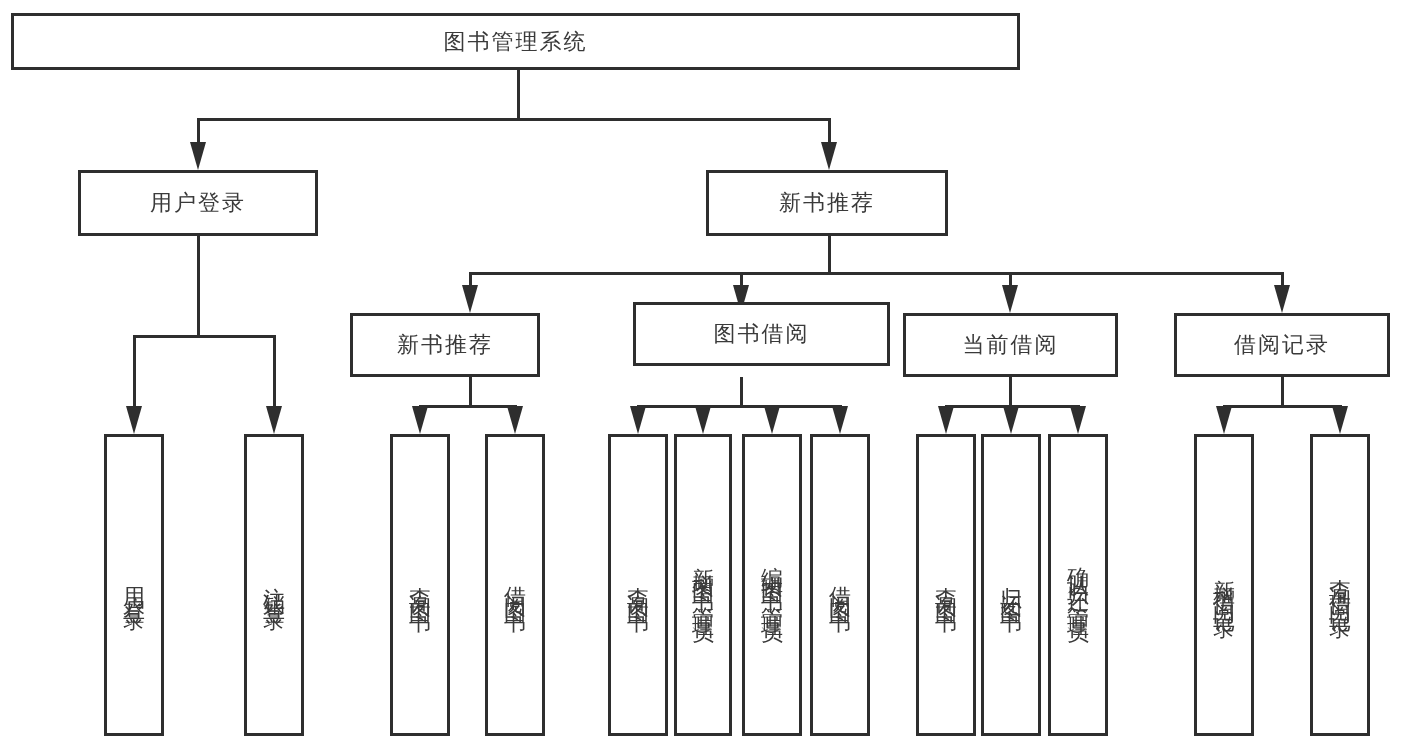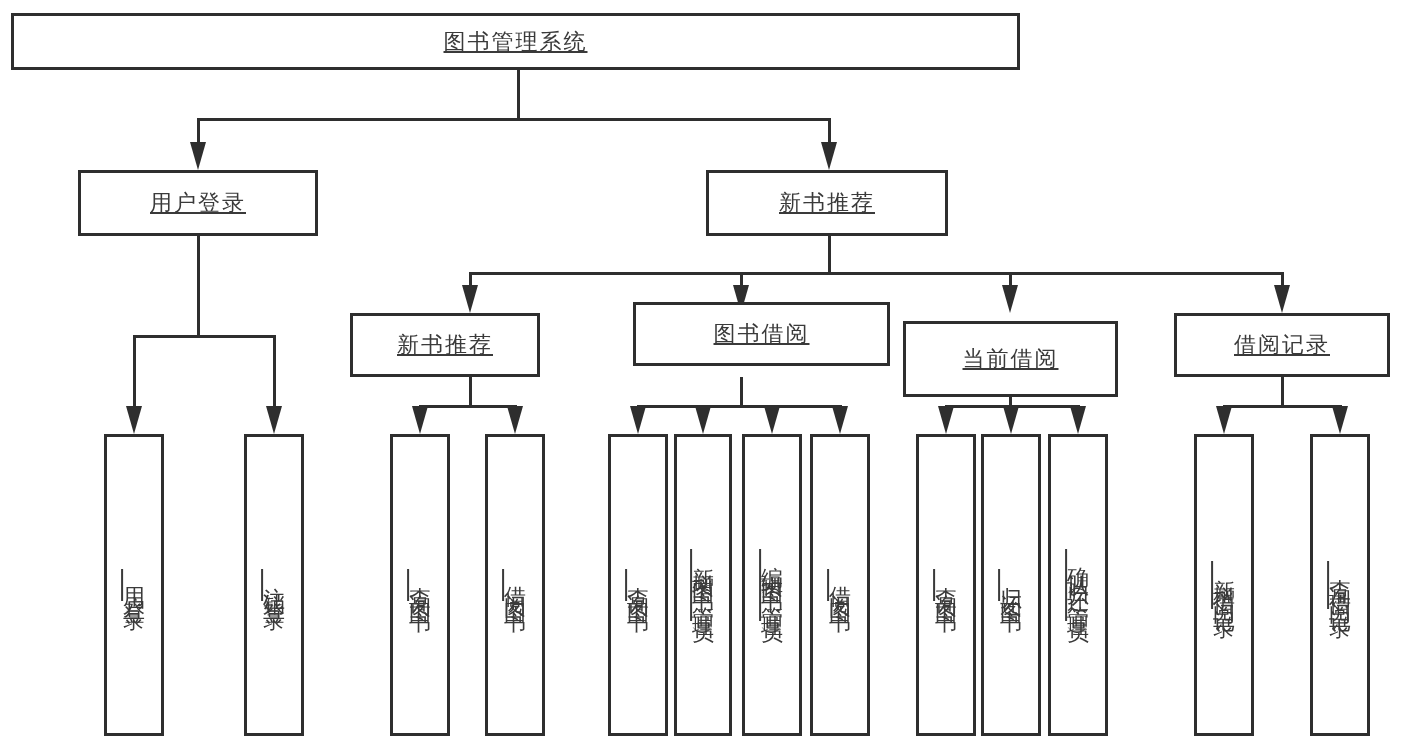--- a/index.html
+++ b/index.html
@@ -13,21 +13,20 @@
     color:#383838;
   }
   .box {
     position:absolute;
     border:3px solid #2e2e2e;
     background:#ffffff;
     display:flex; align-items:center; justify-content:center;
     font-size:22px; letter-spacing:2px;
     color:#3a3a3a;
     z-index:2;
-    text-decoration:underline;
   }
   .leaf .vtext {
     writing-mode:vertical-rl;
     text-orientation:mixed;
     font-size:22px;
     letter-spacing:8px;
     line-height:1.1;
     white-space:nowrap;
   }
   .vl { position:absolute; width:3px; background:#2e2e2e; z-index:1; }
@@ -89,21 +88,21 @@
   <div class="arrow" style="left:1002px; top:285px;"></div>
   <div class="vl" style="left:1281px; top:272px; height:16px;"></div>
   <div class="arrow" style="left:1274px; top:285px;"></div>
 
   <div class="box" style="left:350px; top:313px; width:190px; height:64px;">
     <span>新书推荐</span>
   </div>
   <div class="box" style="left:633px; top:302px; width:257px; height:64px;">
     <span>图书借阅</span>
   </div>
-  <div class="box" style="left:903px; top:321px; width:215px; height:76px;text-align:right;">
+  <div class="box" style="left:903px; top:313px; width:215px; height:64px;text-align:right;">
     <span>当前借阅</span>
   </div>
   <div class="box" style="left:1174px; top:313px; width:216px; height:64px;">
     <span>借阅记录</span>
   </div>
 
   <div class="vl" style="left:469px; top:377px; height:31px;"></div>
   <div class="hl" style="left:419px; top:405px; width:98px;"></div>
   <div class="arrow" style="left:412px; top:406px;"></div>
   <div class="arrow" style="left:507px; top:406px;"></div>

